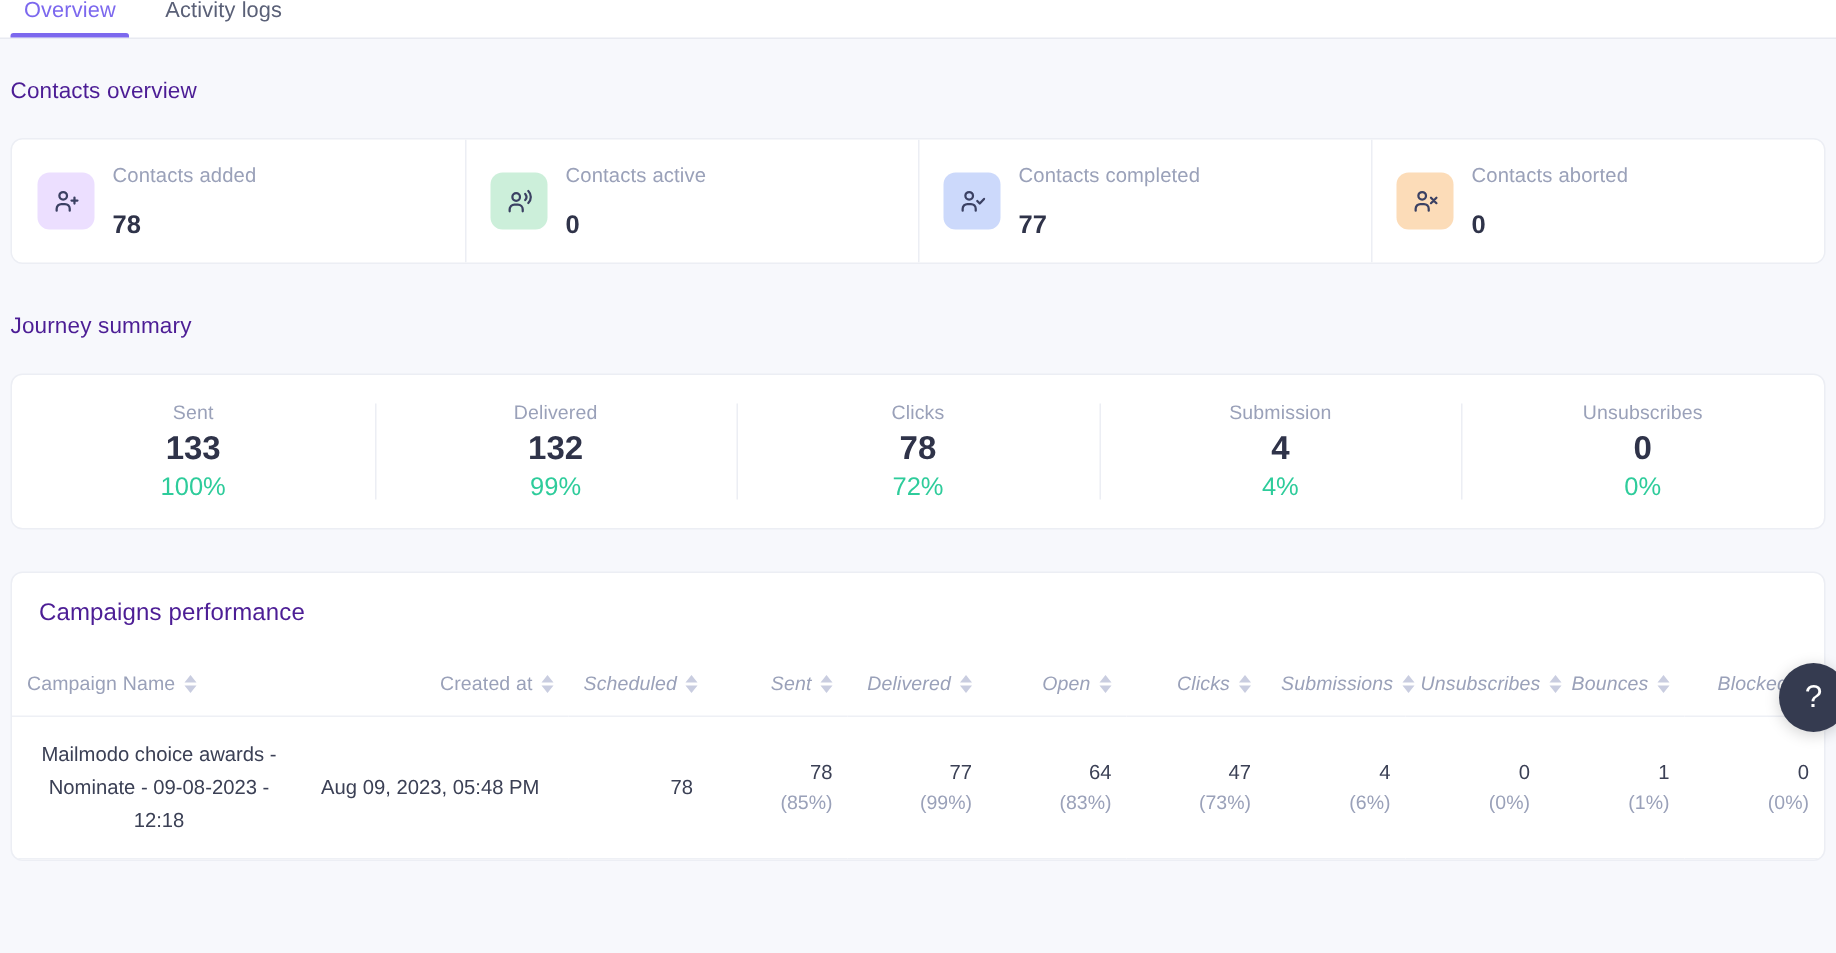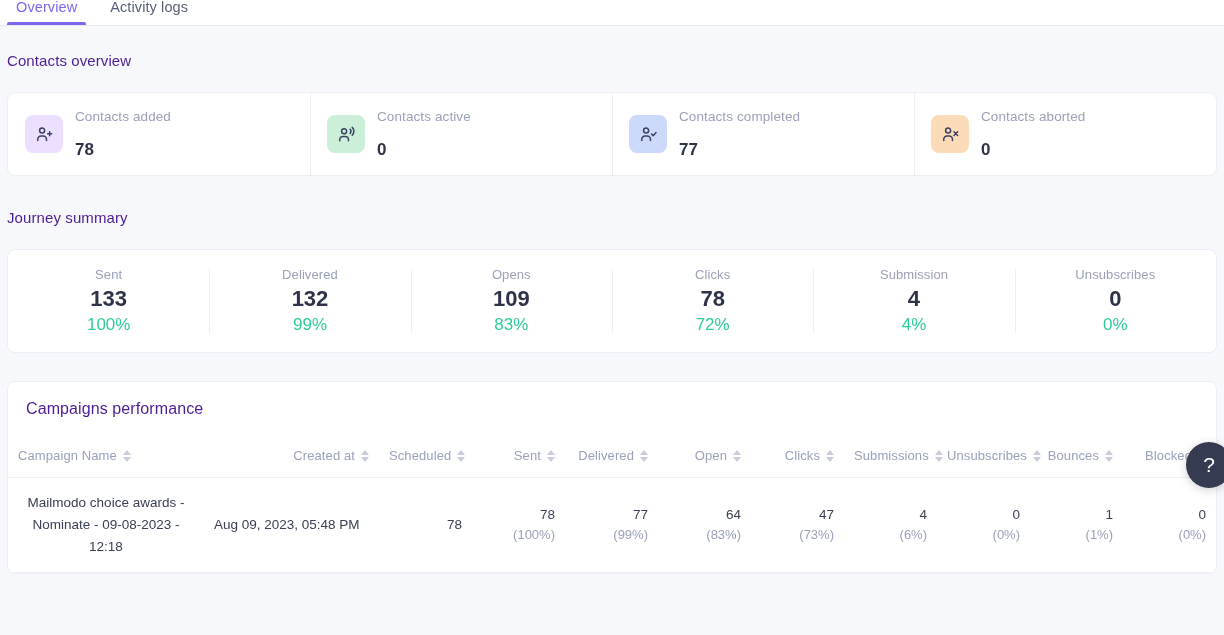--- a/index.html
+++ b/index.html
@@ -162,21 +162,21 @@
     font-weight: normal;
     color: #9aa1b9;
     padding: 8px 10px 14px 10px;
     vertical-align: middle;
     white-space: nowrap;
     border-bottom: 1px solid #eef0f5;
     letter-spacing: 0.1px;
   }
   th.col-name   { width: 196px; text-align: left; padding-left: 18px; }
   th.col-date   { width: 175px; text-align: right; }
-  th.col-num    { text-align: right; }
+  th.col-num    { text-align: right; font-style: italic; }
   th.col-last   { padding-right: 18px; }
 
   .th-inner { display: inline-flex; align-items: center; gap: 6px; }
   .sort-icon { display: inline-flex; flex-direction: column; gap: 2px; line-height: 0; }
   .sort-icon i {
     display: block;
     width: 0; height: 0;
     border-left: 4px solid transparent;
     border-right: 4px solid transparent;
   }
@@ -299,25 +299,20 @@
       <div class="j-label">Sent</div>
       <div class="j-value">133</div>
       <div class="j-pct">100%</div>
     </div>
     <div class="journey-cell">
       <div class="j-label">Delivered</div>
       <div class="j-value">132</div>
       <div class="j-pct">99%</div>
     </div>
     <div class="journey-cell">
-      <div class="j-label">Opens</div>
-      <div class="j-value">109</div>
-      <div class="j-pct">83%</div>
-    </div>
-    <div class="journey-cell">
       <div class="j-label">Clicks</div>
       <div class="j-value">78</div>
       <div class="j-pct">72%</div>
     </div>
     <div class="journey-cell">
       <div class="j-label">Submission</div>
       <div class="j-value">4</div>
       <div class="j-pct">4%</div>
     </div>
     <div class="journey-cell">
@@ -436,21 +431,21 @@
       </thead>
       <tbody>
         <tr>
           <td class="c-name">Mailmodo choice awards - Nominate - 09-08-2023 - 12:18</td>
           <td class="c-date">Aug 09, 2023, 05:48 PM</td>
           <td class="c-num">
             <span class="num-main">78</span>
           </td>
           <td class="c-num">
             <span class="num-main">78</span>
-            <span class="num-sub">(100%)</span>
+            <span class="num-sub">(85%)</span>
           </td>
           <td class="c-num">
             <span class="num-main">77</span>
             <span class="num-sub">(99%)</span>
           </td>
           <td class="c-num">
             <span class="num-main">64</span>
             <span class="num-sub">(83%)</span>
           </td>
           <td class="c-num">

